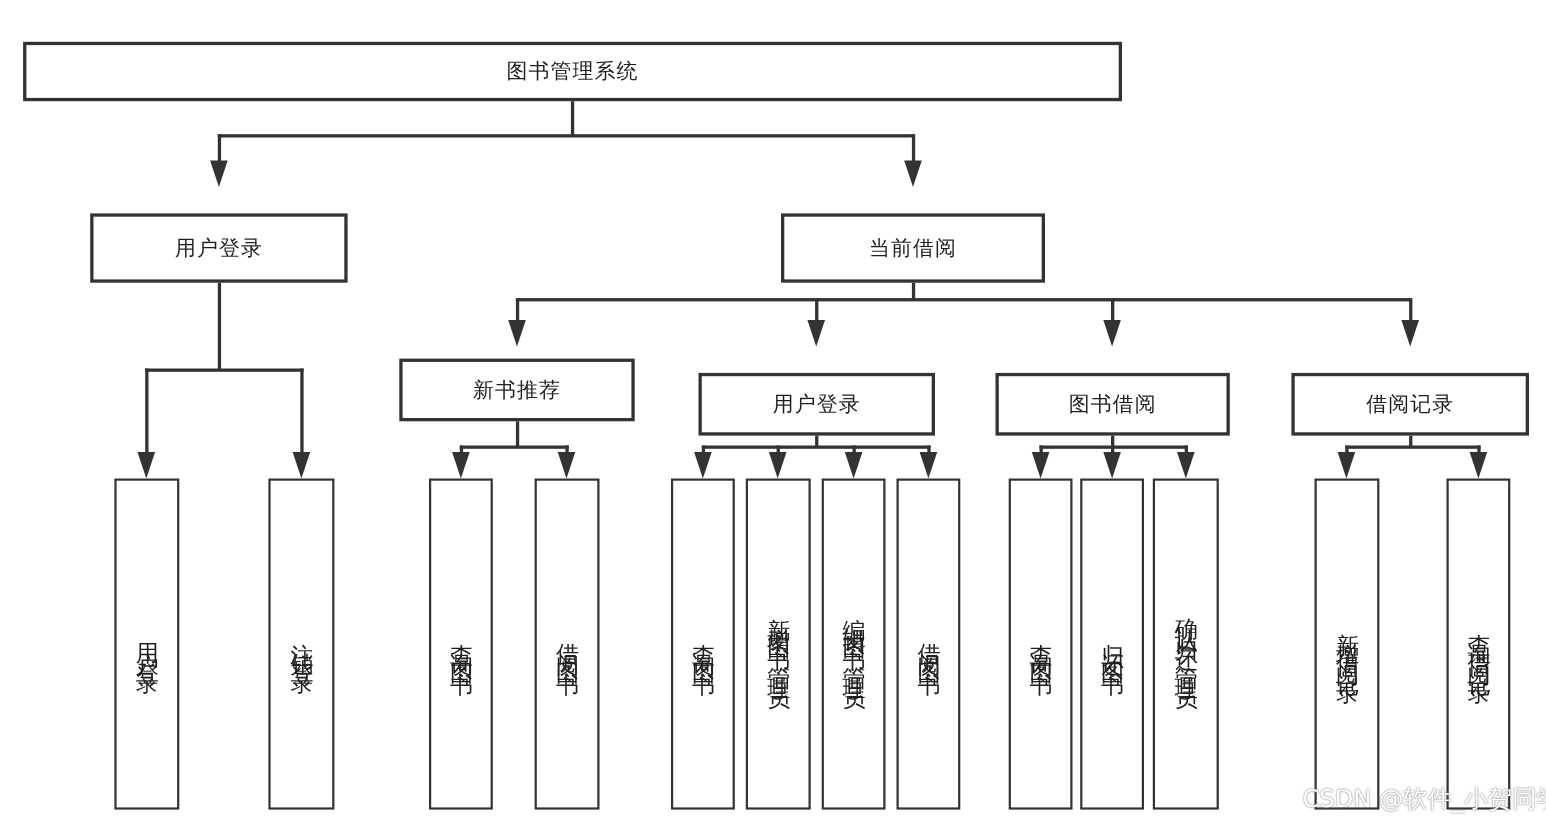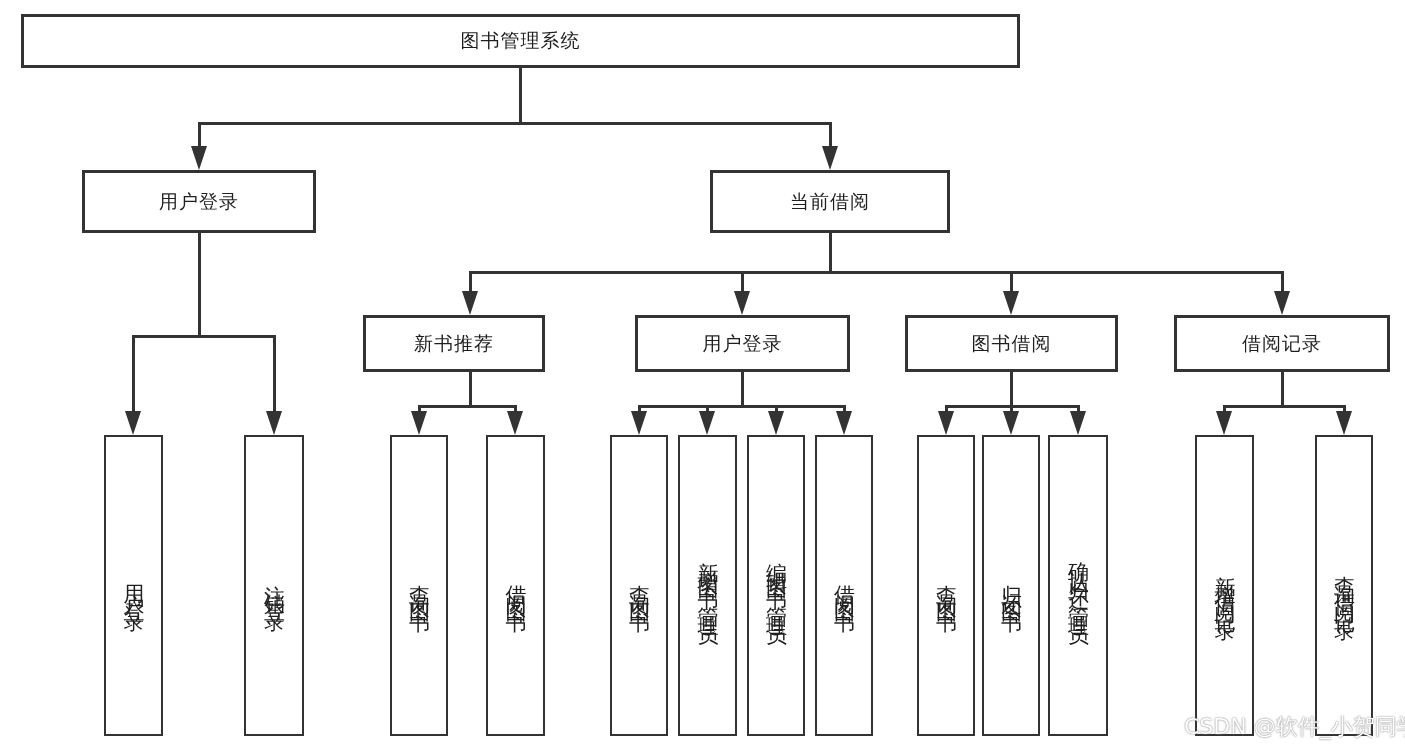--- a/index.html
+++ b/index.html
@@ -16,20 +16,21 @@
   .hbox {
     position: absolute;
     background: #ffffff;
     border: 3px solid #333333;
     display: flex;
     align-items: center;
     justify-content: center;
     font-size: 19px;
     letter-spacing: 1px;
     z-index: 2;
+    margin-top: 24px;
   }
   .vbox {
     position: absolute;
     top: 435px;
     height: 301px;
     background: #ffffff;
     border: 2px solid #333333;
     display: flex;
     align-items: center;
     justify-content: center;
@@ -98,21 +99,21 @@
   <div class="hline" style="left:469px;top:271px;width:814px"></div>
   <div class="vline" style="left:469px;top:271px;height:20px"></div>
   <div class="arrow" style="left:462px;top:291px"></div>
   <div class="vline" style="left:741px;top:271px;height:20px"></div>
   <div class="arrow" style="left:734px;top:291px"></div>
   <div class="vline" style="left:1010px;top:271px;height:20px"></div>
   <div class="arrow" style="left:1003px;top:291px"></div>
   <div class="vline" style="left:1281px;top:271px;height:20px"></div>
   <div class="arrow" style="left:1274px;top:291px"></div>
 
-  <div class="hbox" style="left:363px;top:315px;width:182px;height:57px">
+  <div class="hbox" style="left:363px;top:302px;width:214px;height:57px">
     <span>新书推荐</span>
   </div>
   <div class="hbox" style="left:635px;top:315px;width:215px;height:57px">
     <span>用户登录</span>
   </div>
   <div class="hbox" style="left:905px;top:315px;width:213px;height:57px">
     <span>图书借阅</span>
   </div>
   <div class="hbox" style="left:1174px;top:315px;width:216px;height:57px">
     <span>借阅记录</span>

